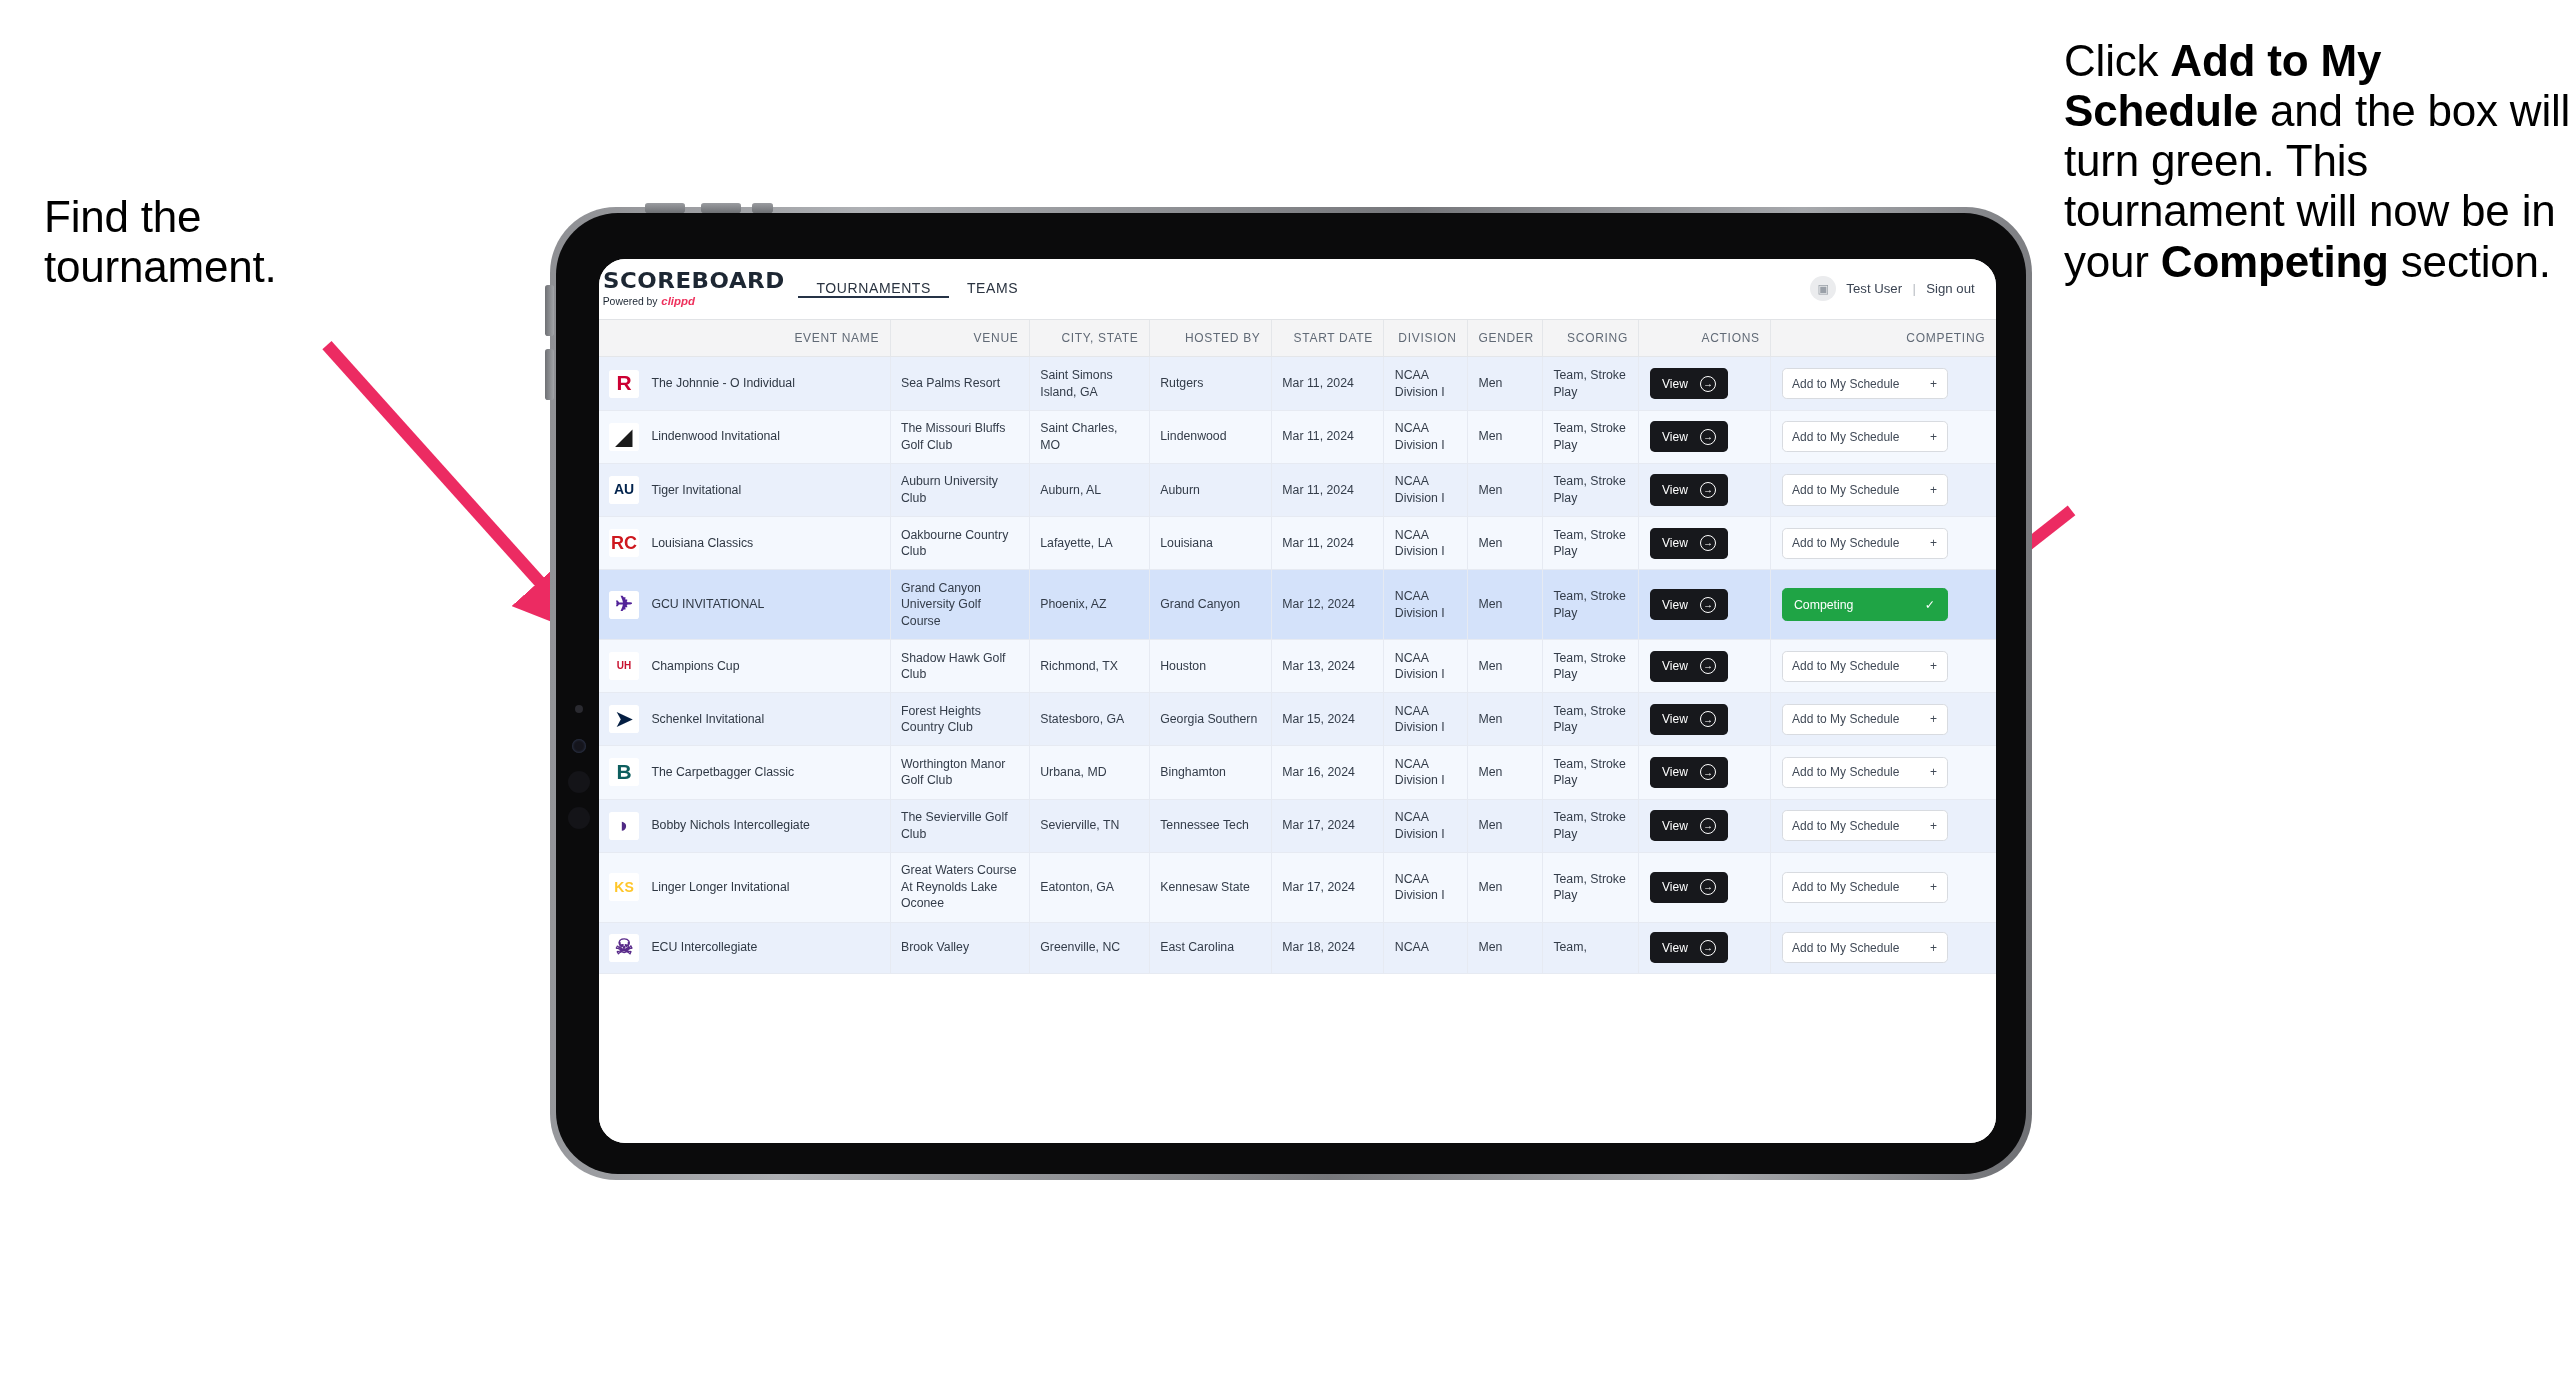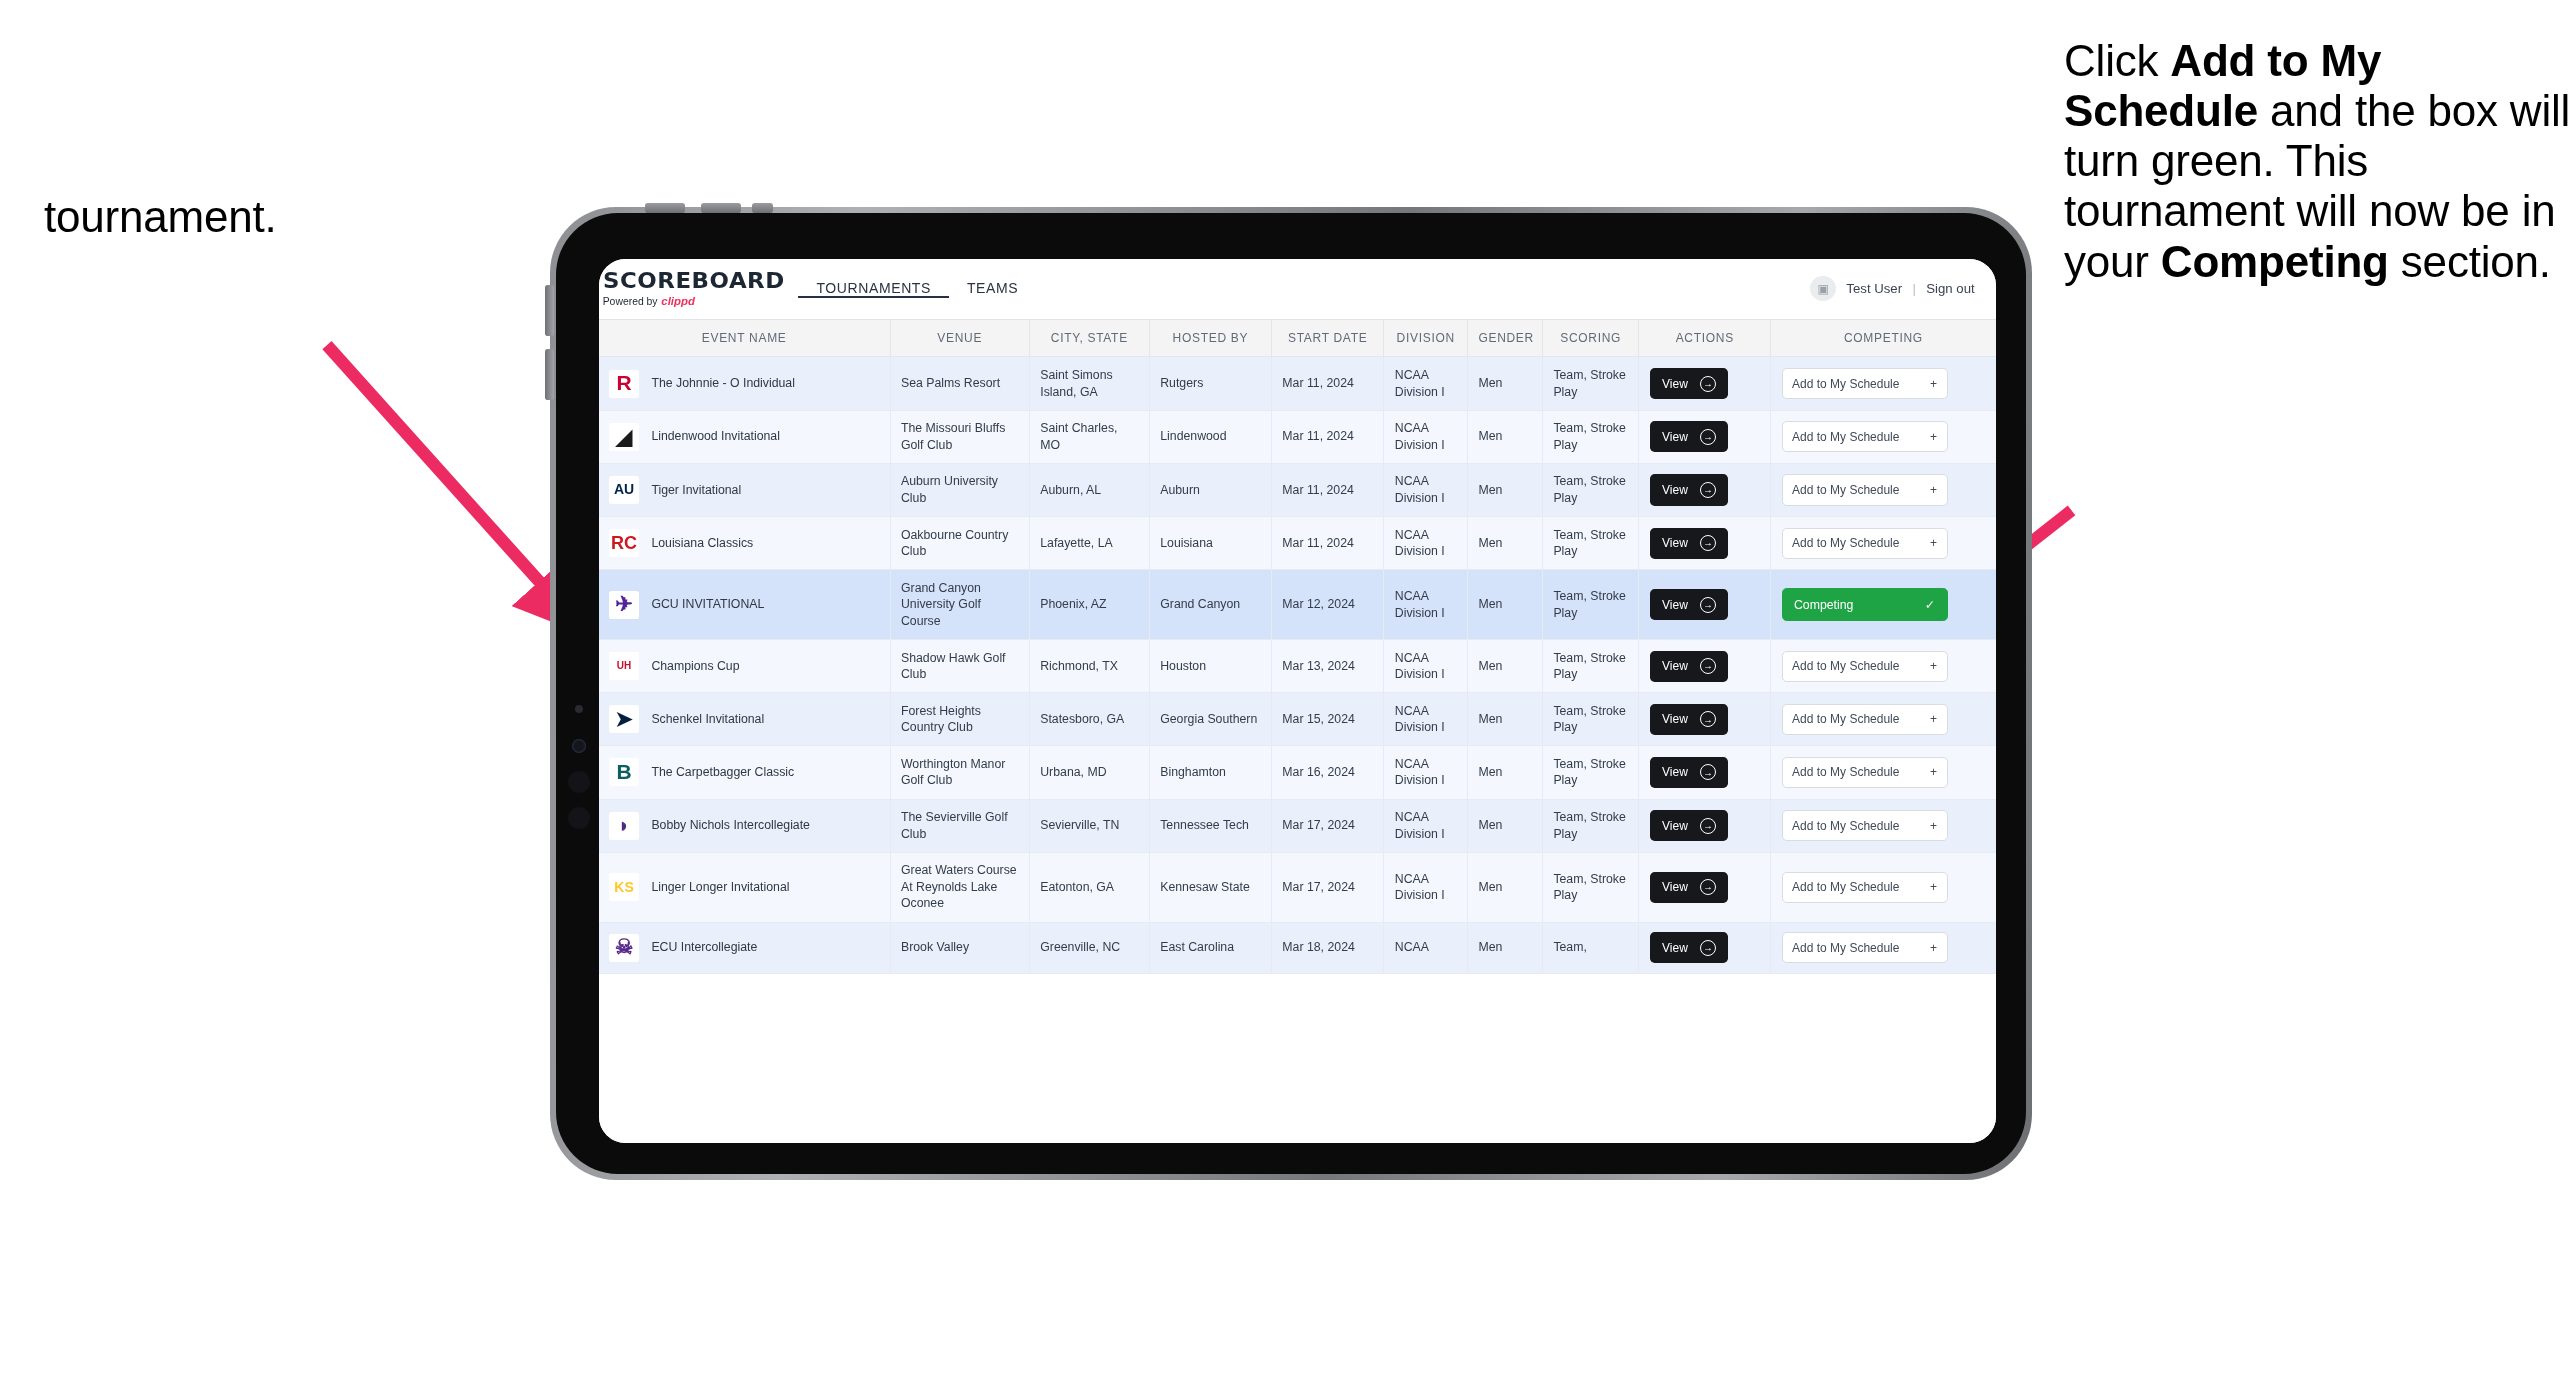--- a/index.html
+++ b/index.html
@@ -216,21 +216,21 @@
     border-collapse: collapse;
     table-layout: fixed;
     font-size: 12.3px;
   }
   table.tourneys thead th {
     background: #f4f4f5;
     color: #616a76;
     font-weight: normal;
     font-size: 12px;
     letter-spacing: 0.7px;
-    text-align: center;
+    text-align: right;
     padding: 11.4px 10.4px;
     border-bottom: 0.9px solid #e4e6e9;
     vertical-align: middle;
     white-space: nowrap;
   }
   table.tourneys tbody td {
     padding: 9.5px 10.4px;
     color: #333c49;
     border-bottom: 0.9px solid #e6eaf2;
     border-right: 0.9px solid #e6eaf2;
@@ -326,20 +326,21 @@
     align-items: center;
     justify-content: center;
     font-size: 9.5px;
     line-height: 1;
   }
 </style>
 </head>
 <body>
 
 <div class="callout" id="callout-left">
+  <div>Find the</div>
   <div>tournament.</div>
 </div>
 
 <div class="callout" id="callout-right">
   <span>Click </span><b>Add to My Schedule</b><span> and the box will turn green. This tournament will now be in your </span><b>Competing</b><span> section.</span>
 </div>
 
 <svg class="arrow-svg" id="arrow-left" style="left:303px; top:331px;" width="341" height="312" viewBox="0 0 360 330">
   <defs>
     <marker id="ah1" markerWidth="6" markerHeight="6" refX="2.6" refY="3" orient="auto">

